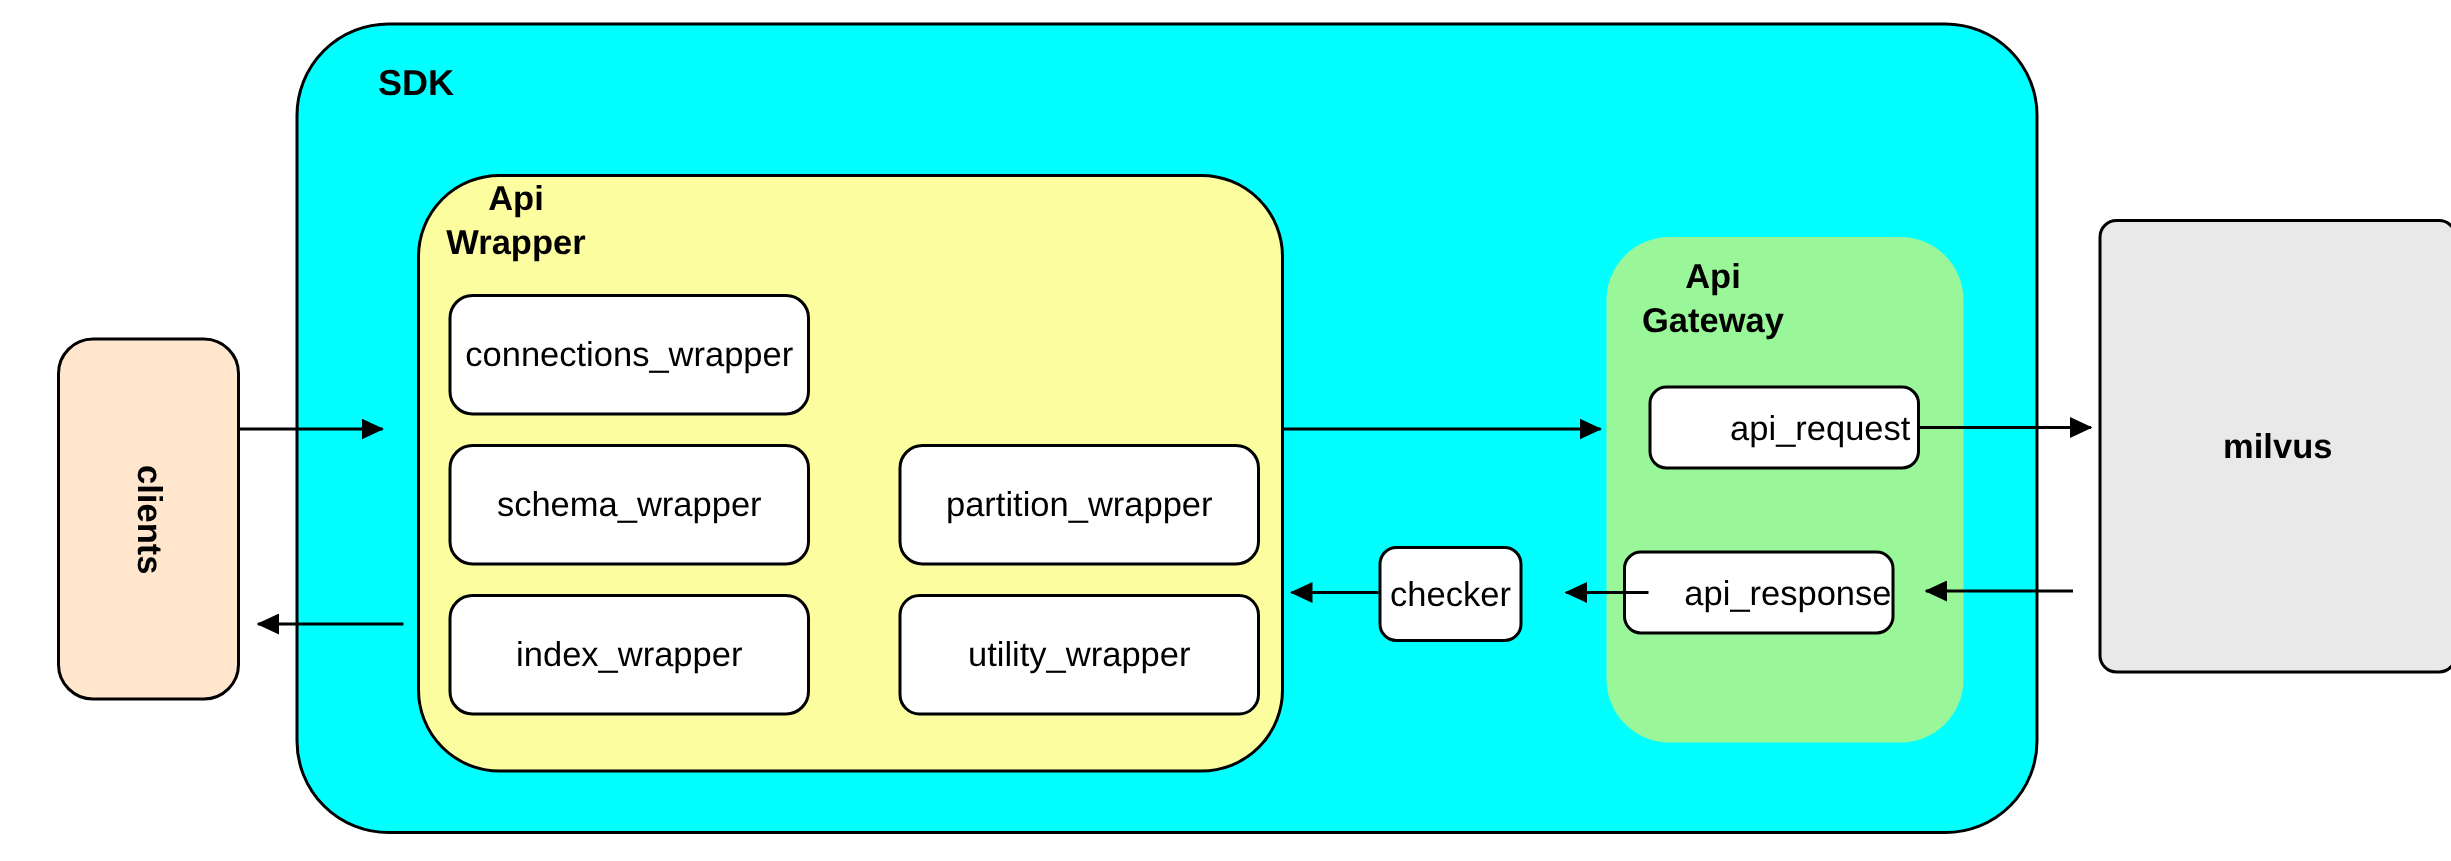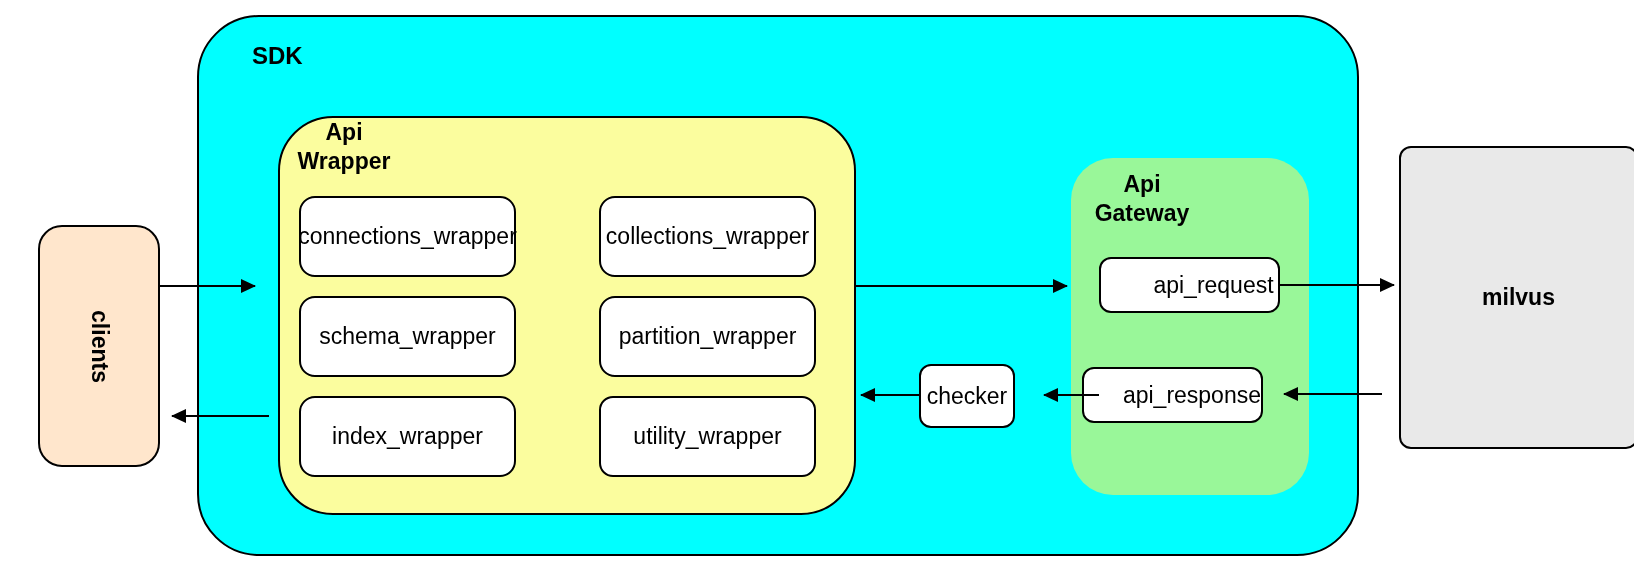--- a/index.html
+++ b/index.html
@@ -45,21 +45,21 @@
     background: var(--wrapper-fill, #FBFD9E);
     border-radius: 55px;
   }
   .api-wrapper-label {
     position: absolute; left: 262px; top: 118px; width: 120px;
     text-align: center; font-weight: bold; font-size: 23px; line-height: 29px;
   }
 
   
   .wbox {
-    width: 217px; height: 81px;
+    width: 241px; height: 81px;
     background: var(--node-fill, #fff);
     border-radius: 16px;
     font-size: 23px;
   }
   .wb0 { left: 277px; top: 196px; }
   .wb1 { left: 577px; top: 196px; }
   .wb2 { left: 277px; top: 296px; }
   .wb3 { left: 577px; top: 296px; }
   .wb4 { left: 277px; top: 396px; }
   .wb5 { left: 577px; top: 396px; border-radius: 14px; }
@@ -118,23 +118,20 @@
 
   <div class="node api-wrapper bordered"></div>
   <div class="api-wrapper-label">
     <div>Api</div>
     <div>Wrapper</div>
   </div>
 
   <div class="node wbox wb0 bordered center">
     <span>connections_wrapper</span>
   </div>
-  <div class="node wbox wb1 bordered center">
-    <span>collections_wrapper</span>
-  </div>
   <div class="node wbox wb2 bordered center">
     <span>schema_wrapper</span>
   </div>
   <div class="node wbox wb4 bordered center">
     <span>index_wrapper</span>
   </div>
   <div class="node wbox wb3 bordered center">
     <span>partition_wrapper</span>
   </div>
   <div class="node wbox wb5 bordered center">

